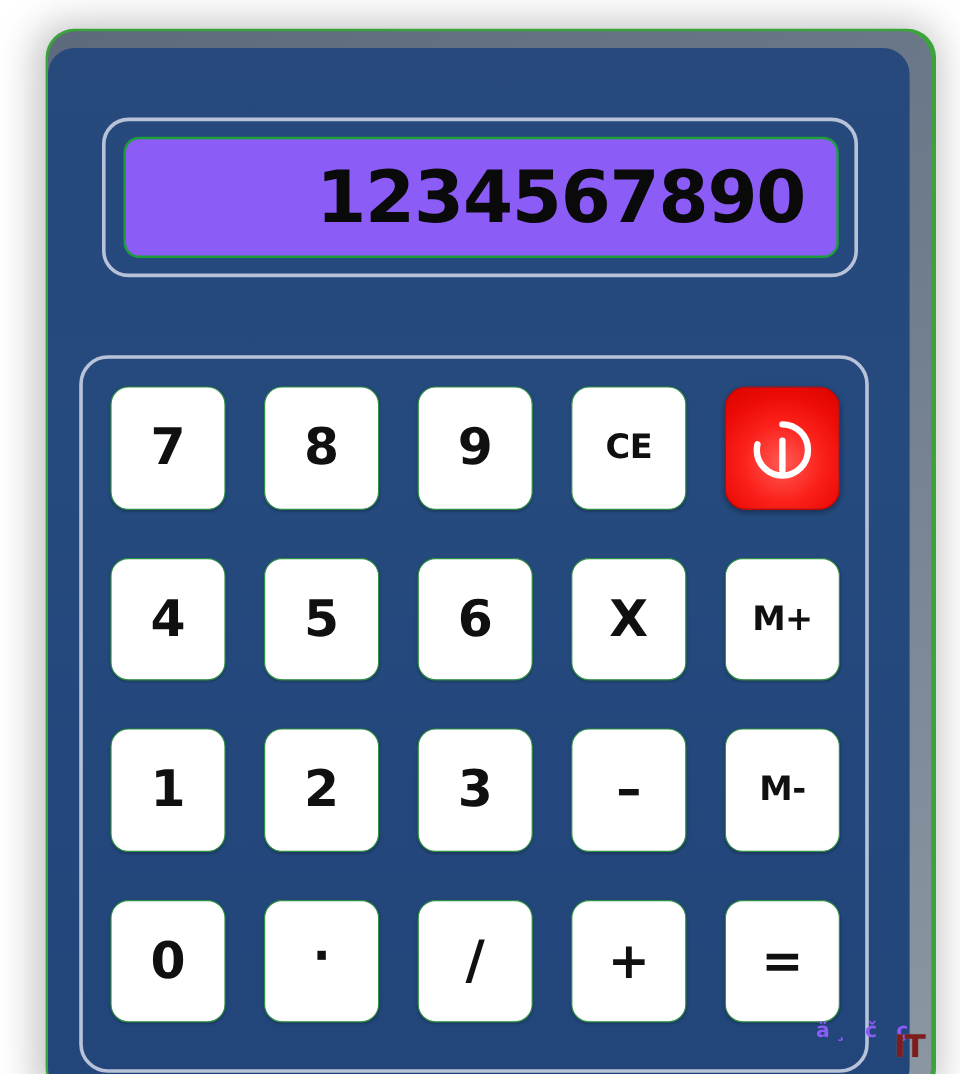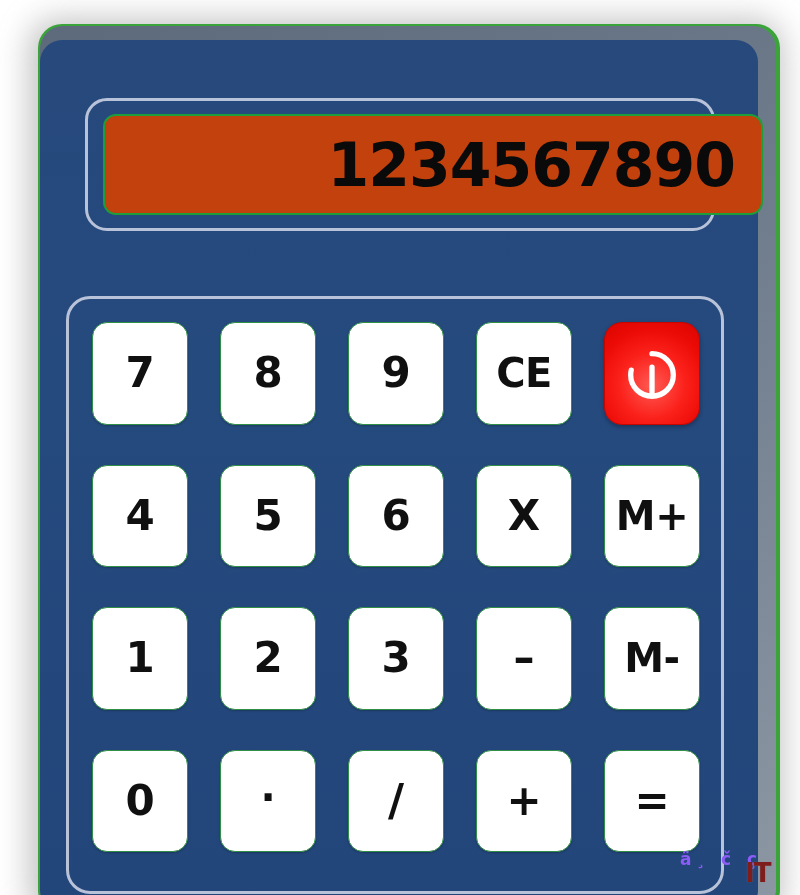--- a/index.html
+++ b/index.html
@@ -79,23 +79,23 @@
     width: 630px;
     height: 133px;
     border: 3px solid #b8c2d8;
     border-radius: 22px;
     box-sizing: border-box;
   }
   .display-screen {
     position: absolute;
     left: 103px;
     top: 114px;
-    width: 660px;
+    width: 596px;
     height: 101px;
-    background: #c2410c;
+    background: #8b5cf6;
     border: 2px solid #1e9e3a;
     border-radius: 13px;
     box-sizing: border-box;
     display: flex;
     align-items: center;
     justify-content: flex-end;
     padding-right: 26px;
     padding-left: 46px;
   }
   .display-value {
@@ -145,21 +145,21 @@
     user-select: none;
   }
   .key-label {
     font-family: "DejaVu Sans", sans-serif;
     font-weight: bold;
     font-size: 42px;
     color: #101010;
     line-height: 1;
   }
   .key-label.small {
-    font-size: 40px;
+    font-size: 28px;
     letter-spacing: -0.5px;
   }
   .key-label.dot {
     font-size: 40px;
     position: relative;
     top: -4px;
   }
   .key-label.slash {
     font-size: 44px;
   }

